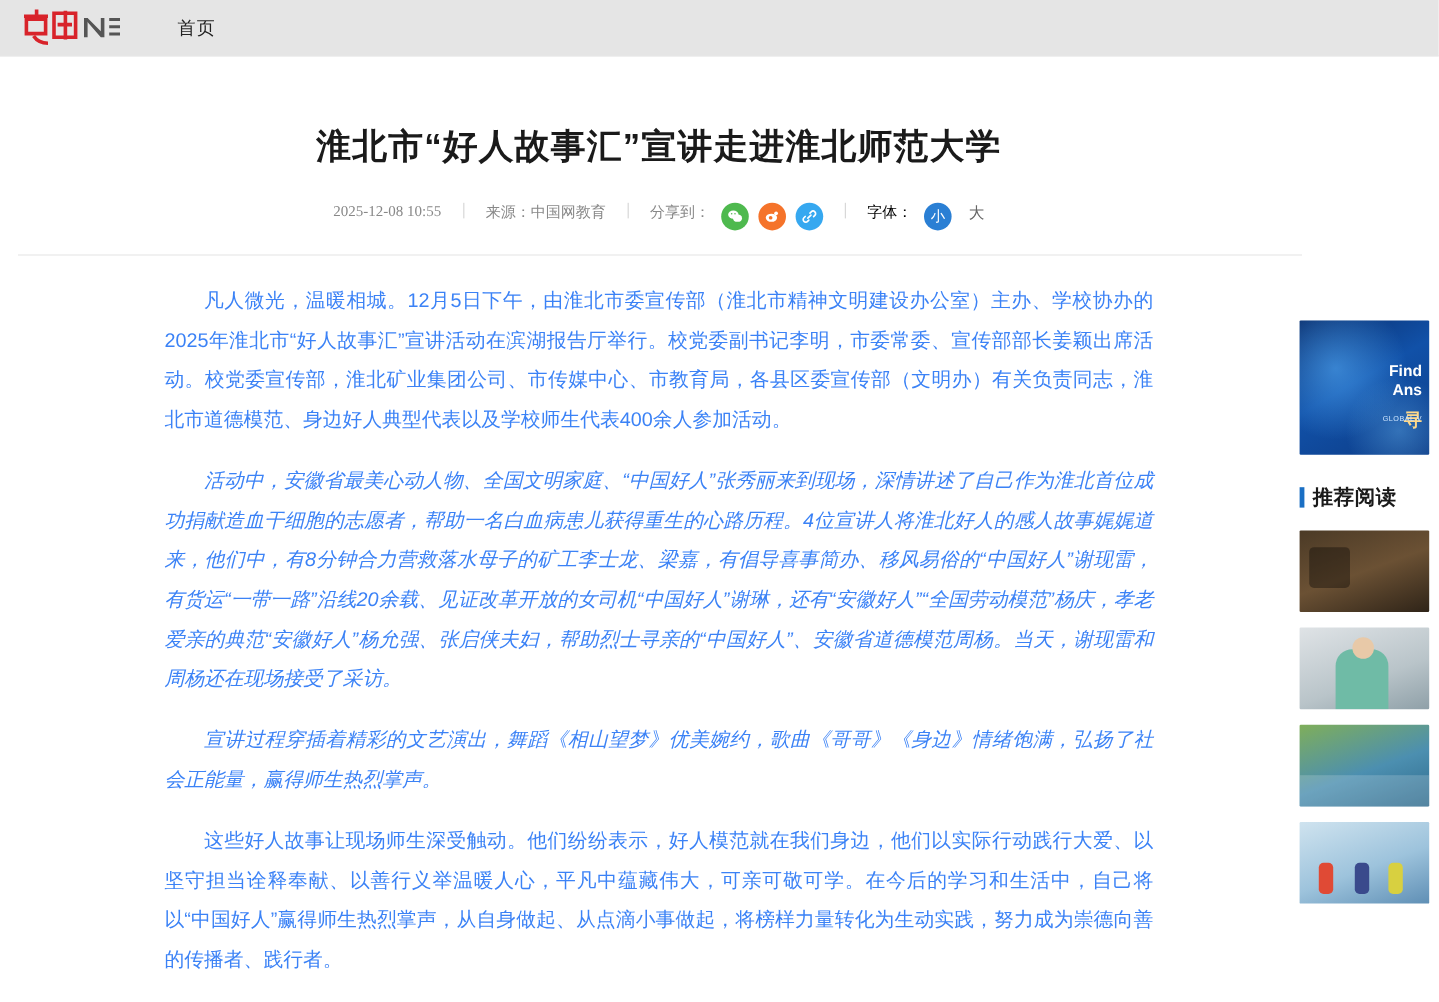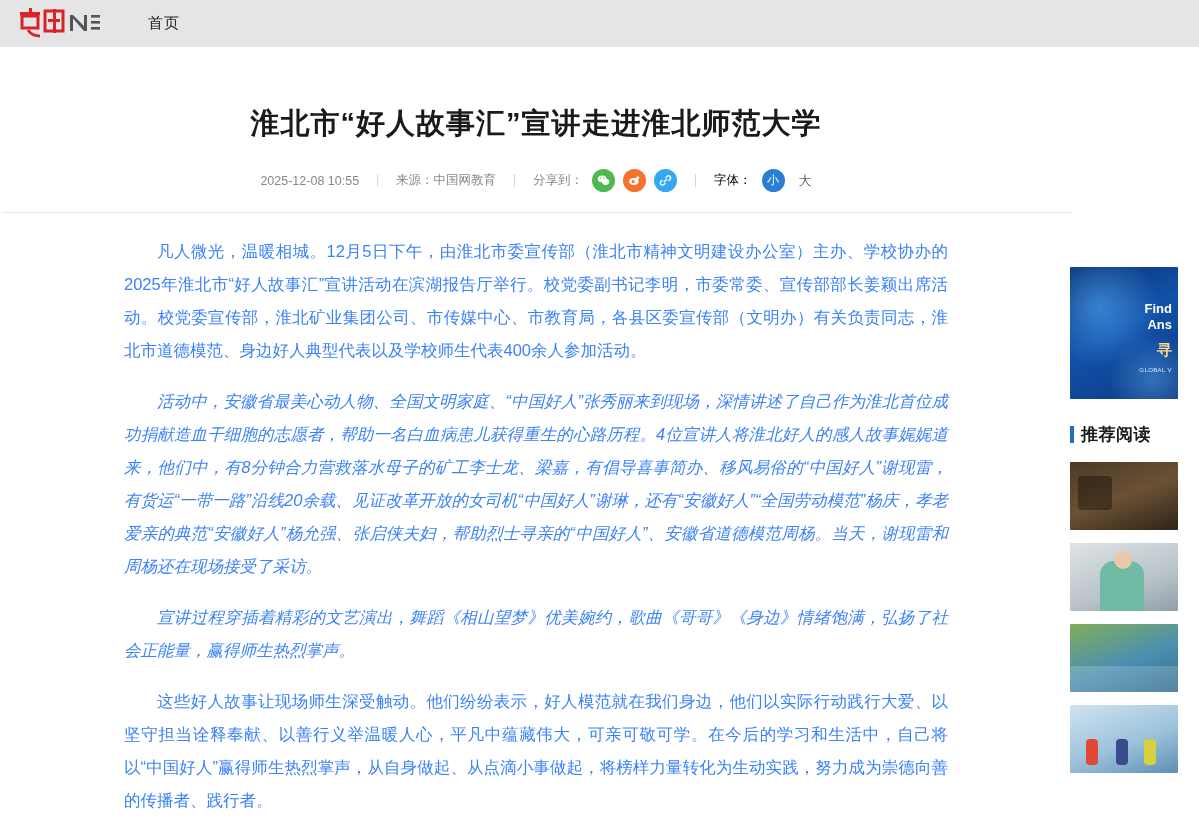--- a/index.html
+++ b/index.html
@@ -34,39 +34,41 @@
   }
   
   .page {
     width: 1199px;
     display: flex;
     padding-top: 10px;
   }
   .content-col {
     width: 1070px;
     padding-left: 2px;
+    margin-left: 13px;
   }
   .article-title {
     font-size: 29px;
     font-weight: bold;
     color: #1a1a1a;
     text-align: center;
     letter-spacing: 1px;
     margin: 46px 0 0 0;
     line-height: 40px;
     padding-right: 0;
   }
   .meta-bar {
     margin-top: 26px;
     display: flex;
-    align-items: center;
+    align-items: flex-start;
     justify-content: center;
     font-size: 12.5px;
     color: #888;
     gap: 0px;
+    font-family: Liberation Serif, serif;
   }
   .meta-sep {
     display: inline-block;
     width: 1px; height: 13px;
     background: #d8d8d8;
     margin: 0 18px;
   }
   .meta-item { color: #888; }
   .share-label { color: #888; margin-right: 9px; }
   .share-icons { display: flex; align-items: center; gap: 8px; }
@@ -105,21 +107,21 @@
   }
   .p-gap { margin-bottom: 40px; font-style: italic; }
   
   .sidebar {
     width: 129px;
     padding-left: 0px;
     margin-left: 0;
   }
   .promo-card {
     width: 108px;
-    height: 132px;
+    height: 112px;
     margin-top: 210px;
     background: linear-gradient(150deg, #0a2f6e 0%, #1151a8 45%, #0d3c86 100%);
     position: relative;
     overflow: hidden;
     border-radius: 1px;
     cursor: pointer;
   }
   .promo-card .glow {
     position: absolute;
     width: 120px; height: 120px;

